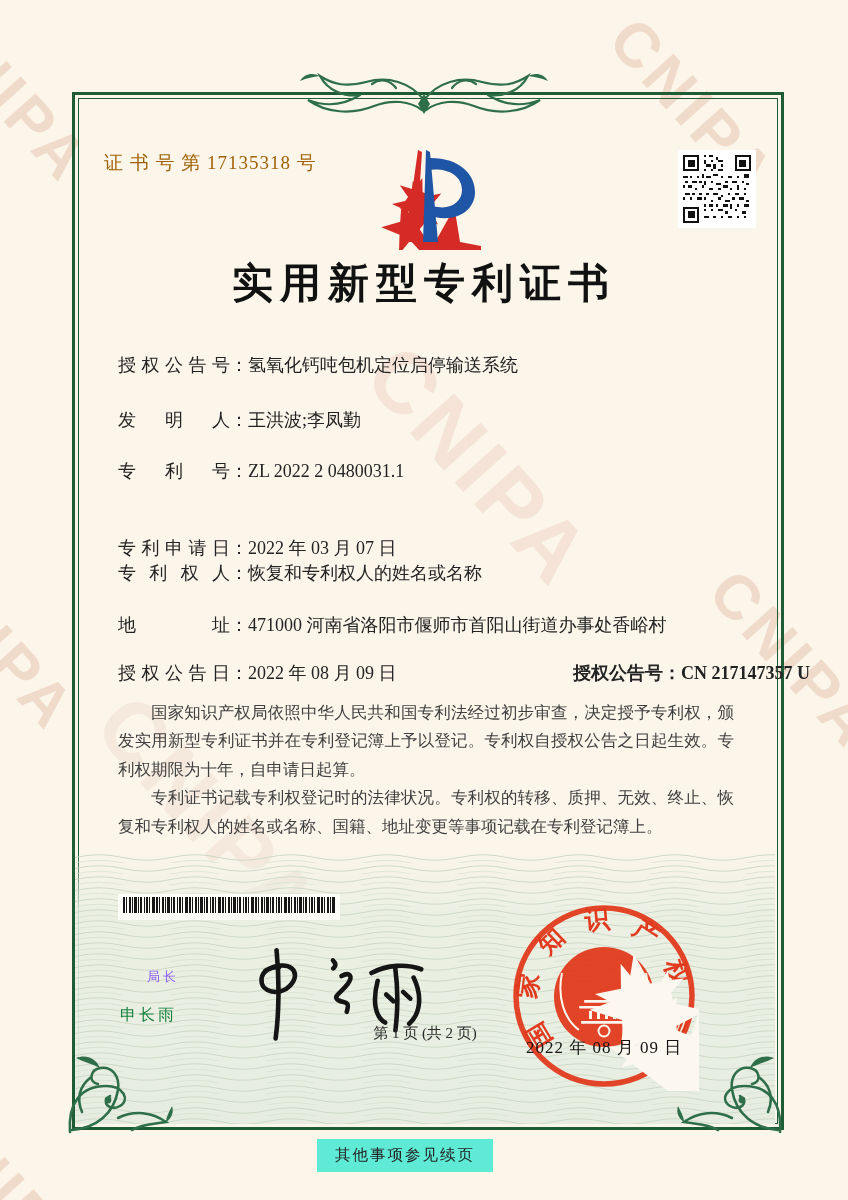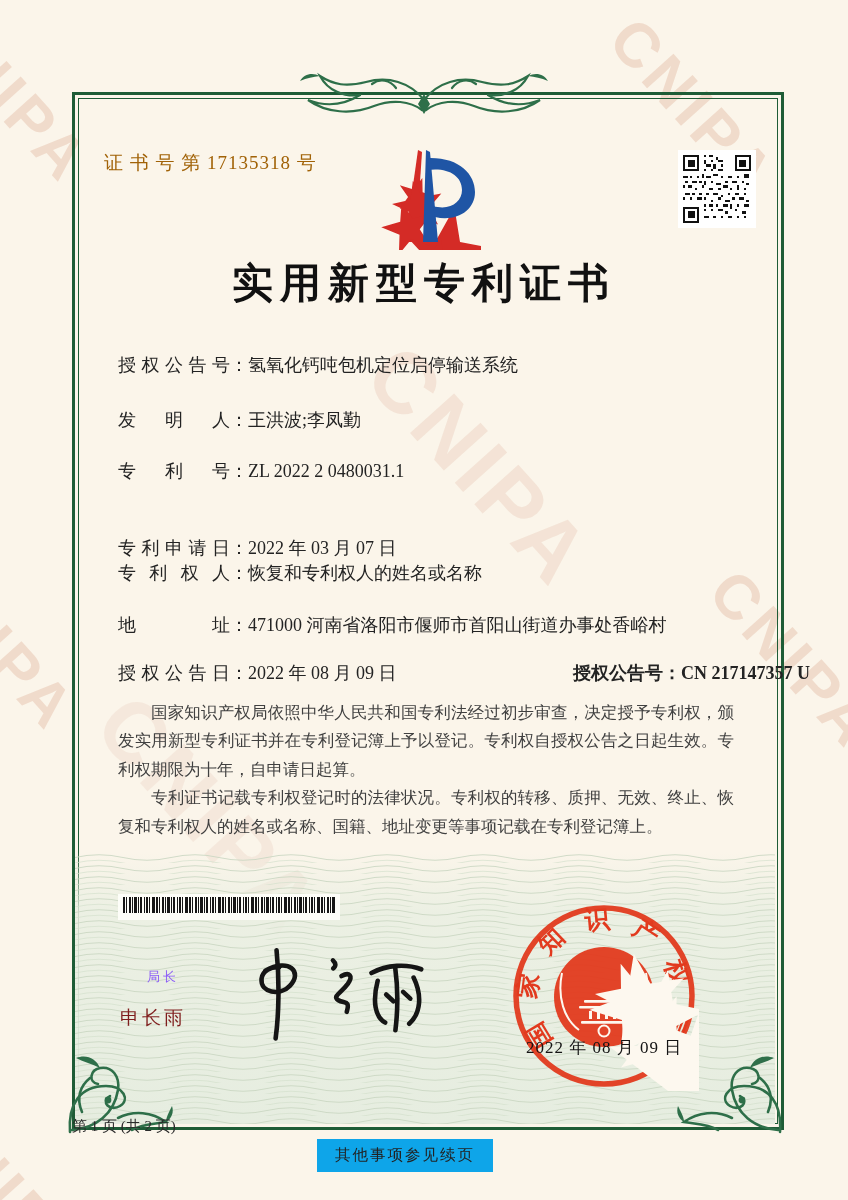--- a/index.html
+++ b/index.html
@@ -29,29 +29,29 @@
             color:#404040;text-align:justify;}
   .bodytext p{margin:0;text-indent:2em;}
   
   .waveband{position:absolute;left:75px;top:852px;width:700px;height:272px;pointer-events:none;}
   
   .barcode-wrap{position:absolute;left:118px;top:894px;background:#fdfdf8;padding:3px 5px;}
   
   .director-title{position:absolute;left:120px;top:968px;font-family:"Liberation Sans","DejaVu Sans",sans-serif;
                   font-size:13px;color:#8b5cf6;letter-spacing:3px;margin-left:27px;}
   .director-name{position:absolute;left:120px;top:1005px;font-family:Liberation Mono, monospace;
-                 font-size:19px;color:#7f1d1d;letter-spacing:3px;}
+                 font-size:16px;color:#15803d;letter-spacing:3px;}
   .signature{position:absolute;left:238px;top:938px;transform:rotate(-2deg);}
   
   .seal{position:absolute;left:509px;top:901px;}
   .seal-date{position:absolute;left:509px;top:1036px;width:190px;text-align:center;font-size:17px;
              color:#141414;z-index:5;letter-spacing:1px;}
   
-  .pageinfo{position:absolute;left:72px;top:1117px;width:706px;font-size:15px;color:#2a2a2a;z-index:4;}
-  .contnote{position:absolute;left:405px;top:1139px;transform:translateX(-50%);background:#0ea5e9;
+  .pageinfo{position:absolute;left:72px;top:1024px;width:706px;text-align:center;font-size:15px;color:#2a2a2a;z-index:4;}
+  .contnote{position:absolute;left:405px;top:1139px;transform:translateX(-50%);background:#5eead4;
             padding:6px 18px;font-size:15.5px;color:#222;letter-spacing:2px;white-space:nowrap;z-index:4;}
   .ornament{position:absolute;pointer-events:none;}
   svg text{font-family:"Liberation Serif","DejaVu Serif",serif;}
 </style>
 </head>
 <body>
 
 <svg width="0" height="0" style="position:absolute">
   <defs>
     <symbol id="star" viewBox="-10 -10 20 20">

